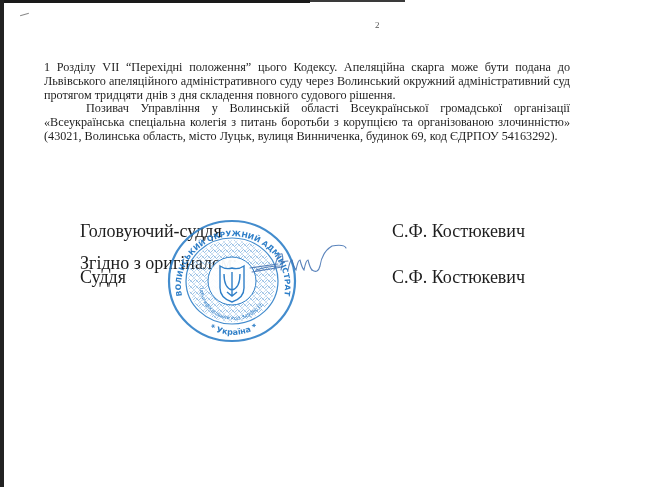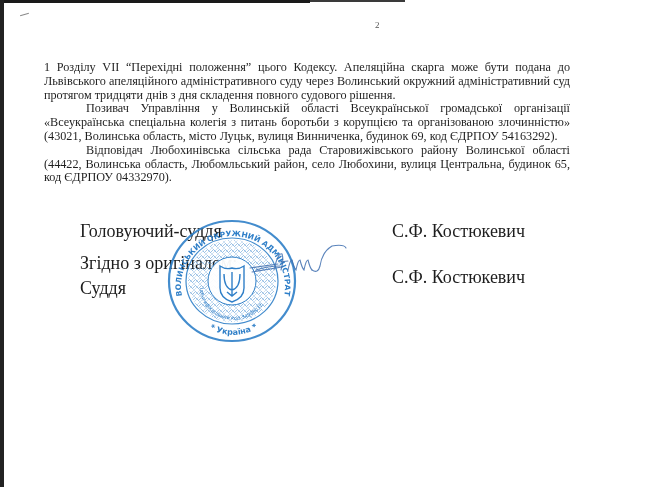--- a/index.html
+++ b/index.html
@@ -47,27 +47,26 @@
 <div class="scan-edge-top"></div>
 <div class="scan-edge-top2"></div>
 <div class="scan-edge-left"></div>
 <div class="speck" style="left:20px;top:14px;width:9px;height:1px;transform:rotate(-15deg);"></div>
 
 <div class="page-number">2</div>
 
 <div class="text-block">
   <p class="para">1 Розділу VII “Перехідні положення” цього Кодексу. Апеляційна скарга може бути подана до Львівського апеляційного адміністративного суду через Волинський окружний адміністративний суд протягом тридцяти днів з дня складення повного судового рішення.</p>
   <p class="para indent">Позивач Управління у Волинській області Всеукраїнської громадської організації «Всеукраїнська спеціальна колегія з питань боротьби з корупцією та організованою злочинністю» (43021, Волинська область, місто Луцьк, вулиця Винниченка, будинок 69, код ЄДРПОУ 54163292).</p>
-  <p class="para indent">Відповідач Любохинівська сільська рада Старовижівського району Волинської області (44422, Волинська область, Любомльський район, село Любохини, вулиця Центральна, будинок 65, код ЄДРПОУ 04332970).</p>
 </div>
 
 <div class="sig-row" style="left:80px;top:224px;">Головуючий-суддя</div>
 <div class="sig-row" style="left:392px;top:224px;">С.Ф. Костюкевич</div>
 <div class="sig-row" style="left:80px;top:256px;">Згідно з оригіналом:</div>
-<div class="sig-row" style="left:80px;top:281px;">Суддя</div>
+<div class="sig-row" style="left:80px;top:270px;">Суддя</div>
 <div class="sig-row" style="left:392px;top:270px;">С.Ф. Костюкевич</div>
 
 <svg class="stamp" viewBox="0 0 136 126">
   <defs>
     <path id="outerArc" d="M 18 78 A 52 50 0 1 1 120 78"></path>
     <path id="innerArc" d="M 36 70 A 32 30 0 0 0 104 70"></path>
     <path id="bottomArc" d="M 24 82 A 46 44 0 0 0 114 82"></path>
     <pattern id="guilloche" width="6" height="6" patternUnits="userSpaceOnUse">
       <path d="M0 3 Q1.5 0 3 3 T6 3" fill="none" stroke="#2f7fc8" stroke-width="0.6"></path>
       <path d="M0 0 L6 6 M6 0 L0 6" stroke="#5a9ad6" stroke-width="0.4"></path>

